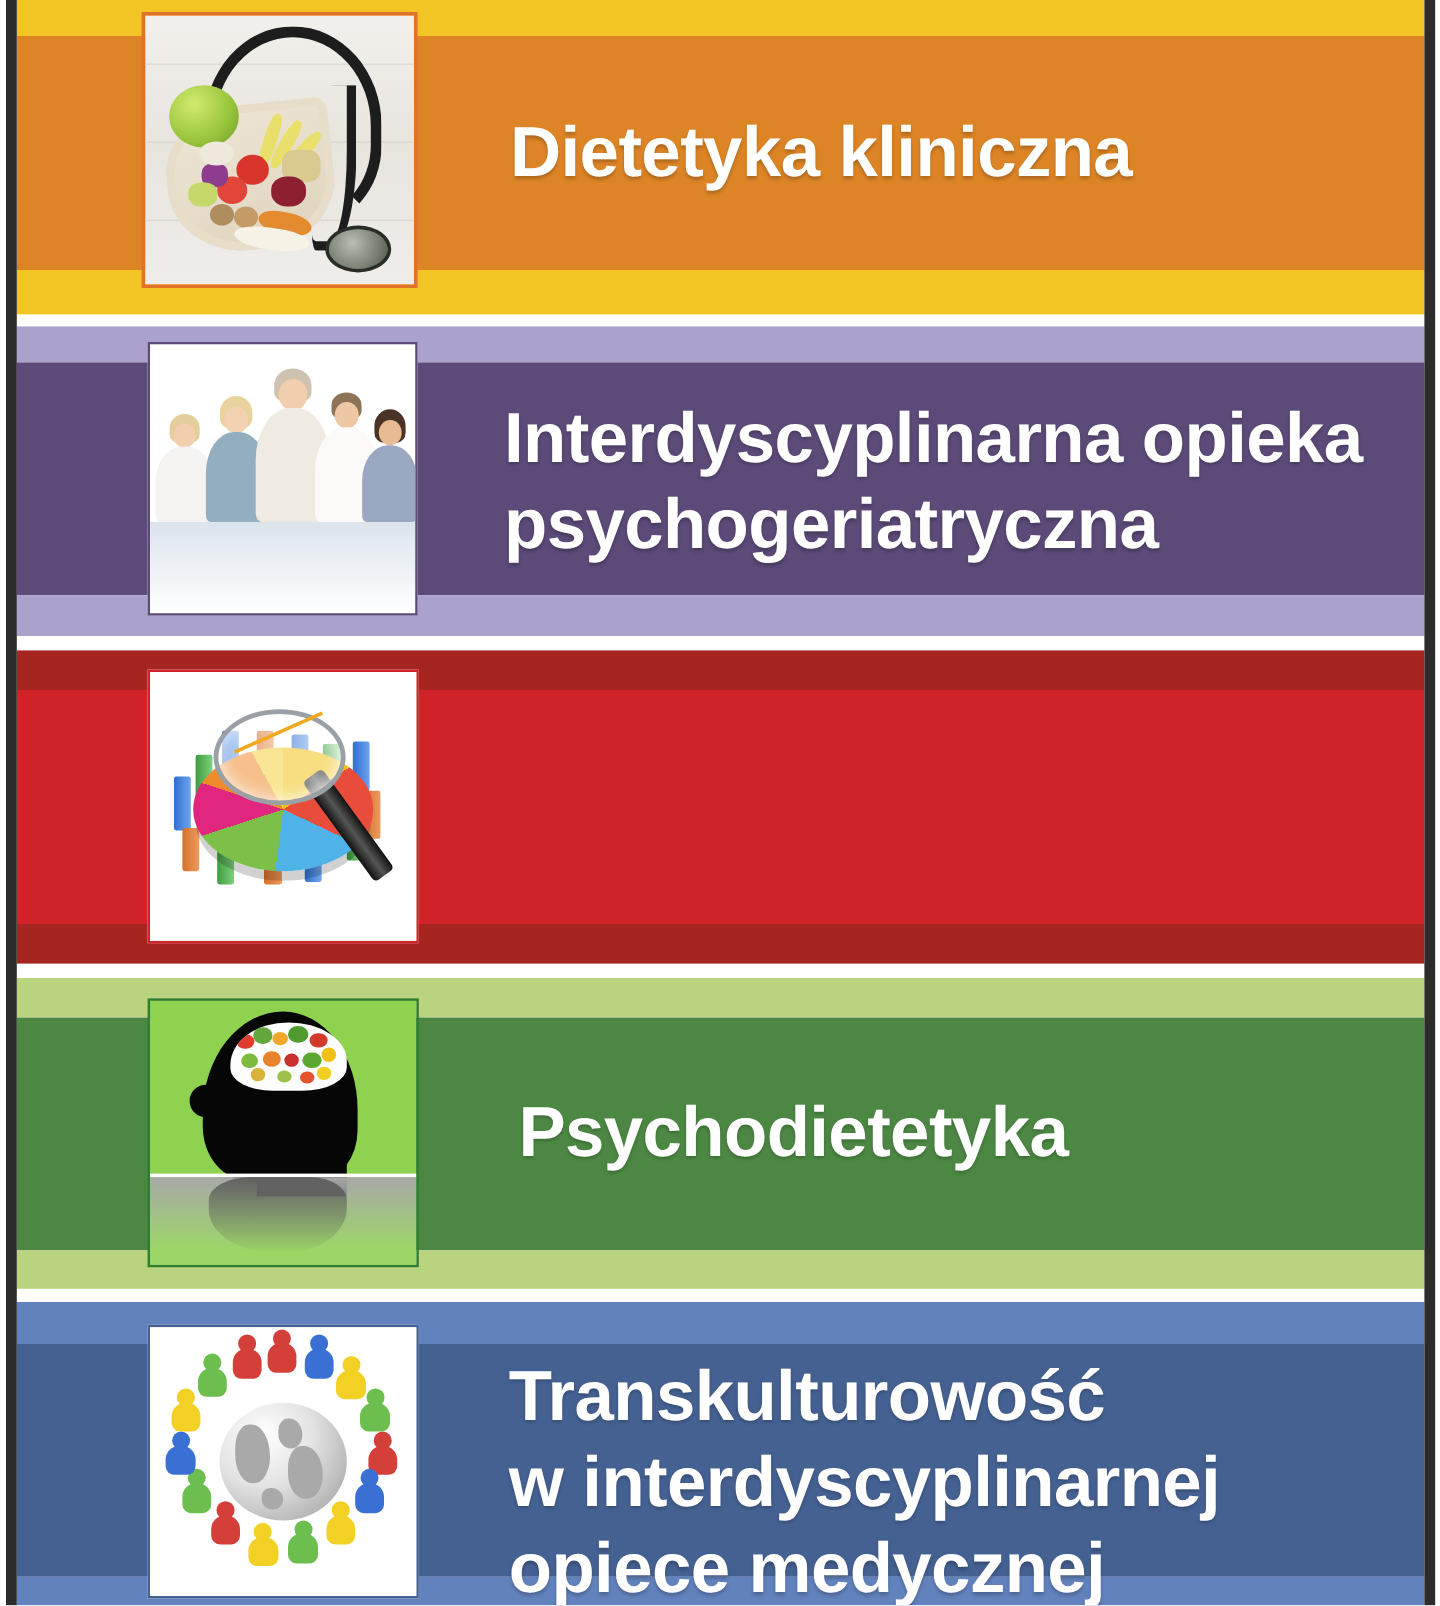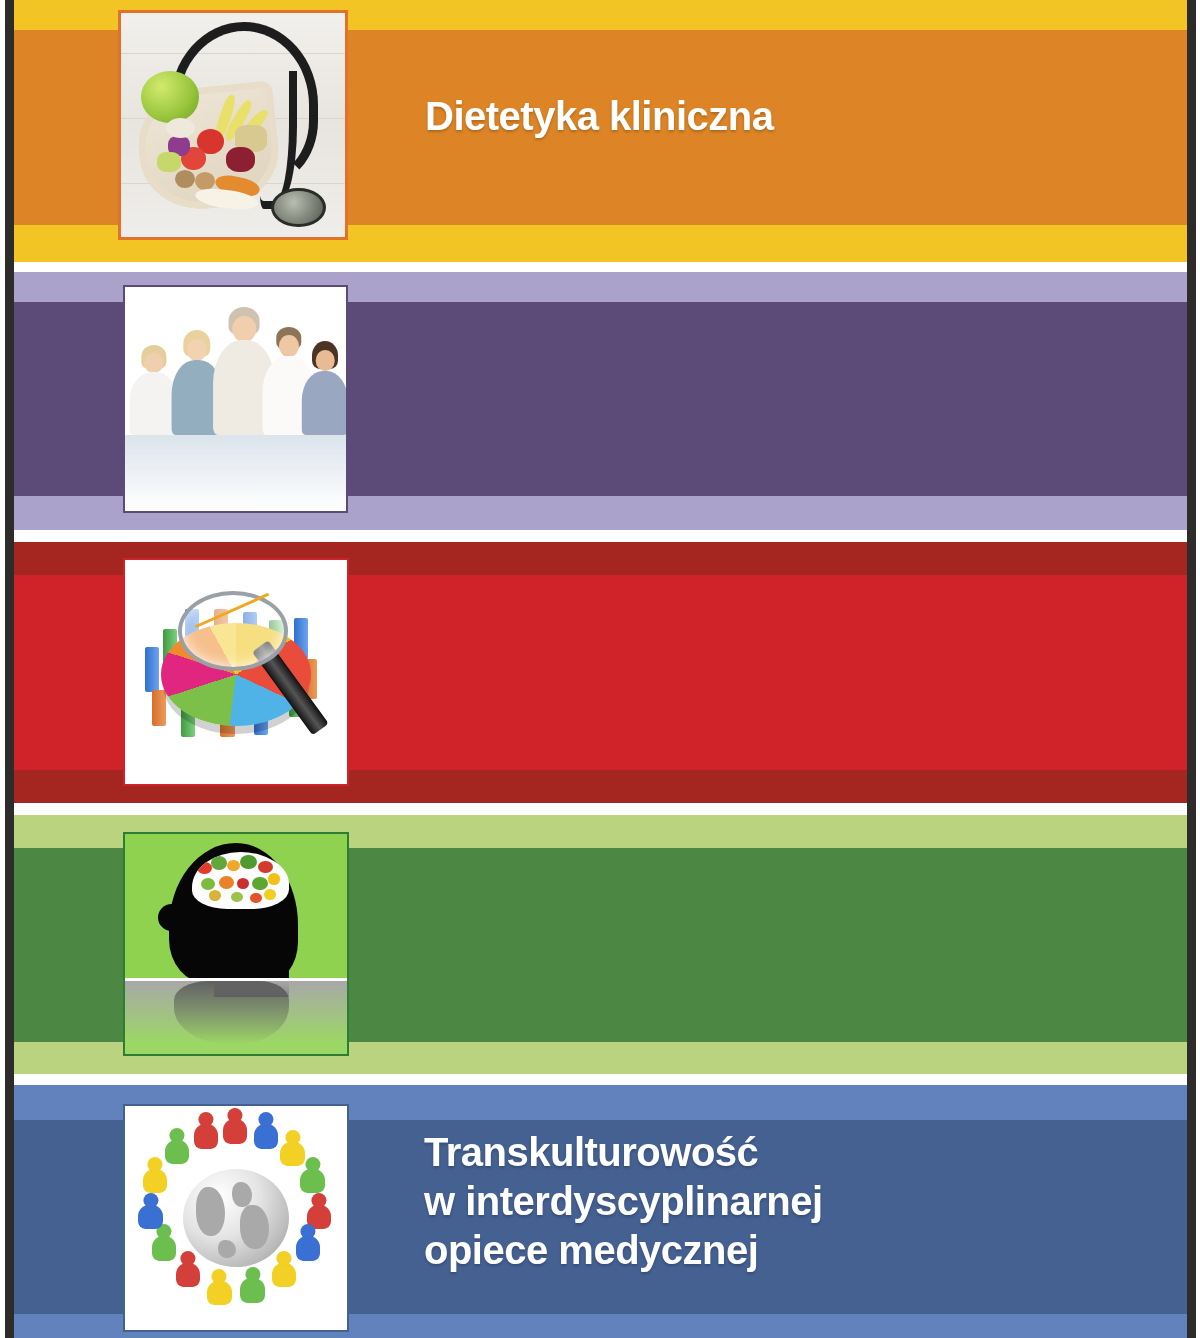--- a/index.html
+++ b/index.html
@@ -44,21 +44,21 @@
     position: absolute;
     left: 0;
     width: 100%;
   }
 
   
   .band-title {
     position: absolute;
     color: #ffffff;
     font-weight: bold;
-    font-size: 40px;
+    font-size: 59px;
     line-height: 1.22;
     letter-spacing: -0.5px;
     white-space: pre-line;
     z-index: 20;
     text-shadow: 0 2px 3px rgba(0,0,0,0.22);
   }
 
   
   .thumb {
     position: absolute;
@@ -257,20 +257,22 @@
       <div class="veg" style="left:47%;top:60%;width:13%;height:11%;background:#8d1f33;border-radius:45%;"></div>
       <div class="veg" style="left:20%;top:47%;width:13%;height:9%;background:#eee9dc;border-radius:50%;"></div>
     </div>
   </div>
 
   <div class="band" style="top:272px;height:258px;">
     <div class="accent" style="top:0px;height:30px;background:#aaa2cb;"></div>
     <div class="main" style="top:30px;height:194px;background:#5c4a78;"></div>
     <div class="accent" style="top:224px;height:34px;background:#aaa2cb;"></div>
   </div>
+  <div class="band-title" style="left:420px;top:330px;width:720px;">Interdyscyplinarna opieka
+psychogeriatryczna</div>
   <div class="thumb" style="left:123px;top:285px;width:225px;height:228px;border:2px solid #5c4a78;background:#fff;">
     <div class="art art-team">
       <div class="person" style="left:2%;width:22%;height:40%;">
         <div class="hair" style="top:0;width:52%;height:26%;background:#e4cf9c;"></div>
         <div class="head" style="top:9%;width:40%;height:22%;background:#f0cfae;"></div>
         <div class="body" style="top:30%;width:100%;height:70%;background:#f4f3f1;"></div>
       </div>
       <div class="person" style="left:21%;width:23%;height:47%;">
         <div class="hair" style="top:0;width:54%;height:26%;background:#e8d39e;"></div>
         <div class="head" style="top:9%;width:40%;height:21%;background:#f2d2b1;"></div>
@@ -320,20 +322,21 @@
       <div class="lens"></div>
       <div class="arrow"></div>
     </div>
   </div>
 
   <div class="band" style="top:815px;height:259px;">
     <div class="accent" style="top:0px;height:33px;background:#bad37e;"></div>
     <div class="main" style="top:33px;height:194px;background:#4c8843;"></div>
     <div class="accent" style="top:227px;height:32px;background:#bad37e;"></div>
   </div>
+  <div class="band-title" style="left:432px;top:908px;width:700px;">Psychodietetyka</div>
   <div class="thumb" style="left:123px;top:832px;width:226px;height:224px;border:2px solid #2f7d32;">
     <div class="art art-head">
       <div class="silhouette"></div>
       <div class="neck"></div>
       <div class="nose"></div>
       <div class="brain">
         <i style="left:6%;top:18%;width:15%;height:22%;background:#e03b2c;"></i>
         <i style="left:20%;top:8%;width:16%;height:24%;background:#62a73b;"></i>
         <i style="left:36%;top:14%;width:14%;height:20%;background:#f0a72a;"></i>
         <i style="left:50%;top:6%;width:17%;height:25%;background:#4f9b2f;"></i>

